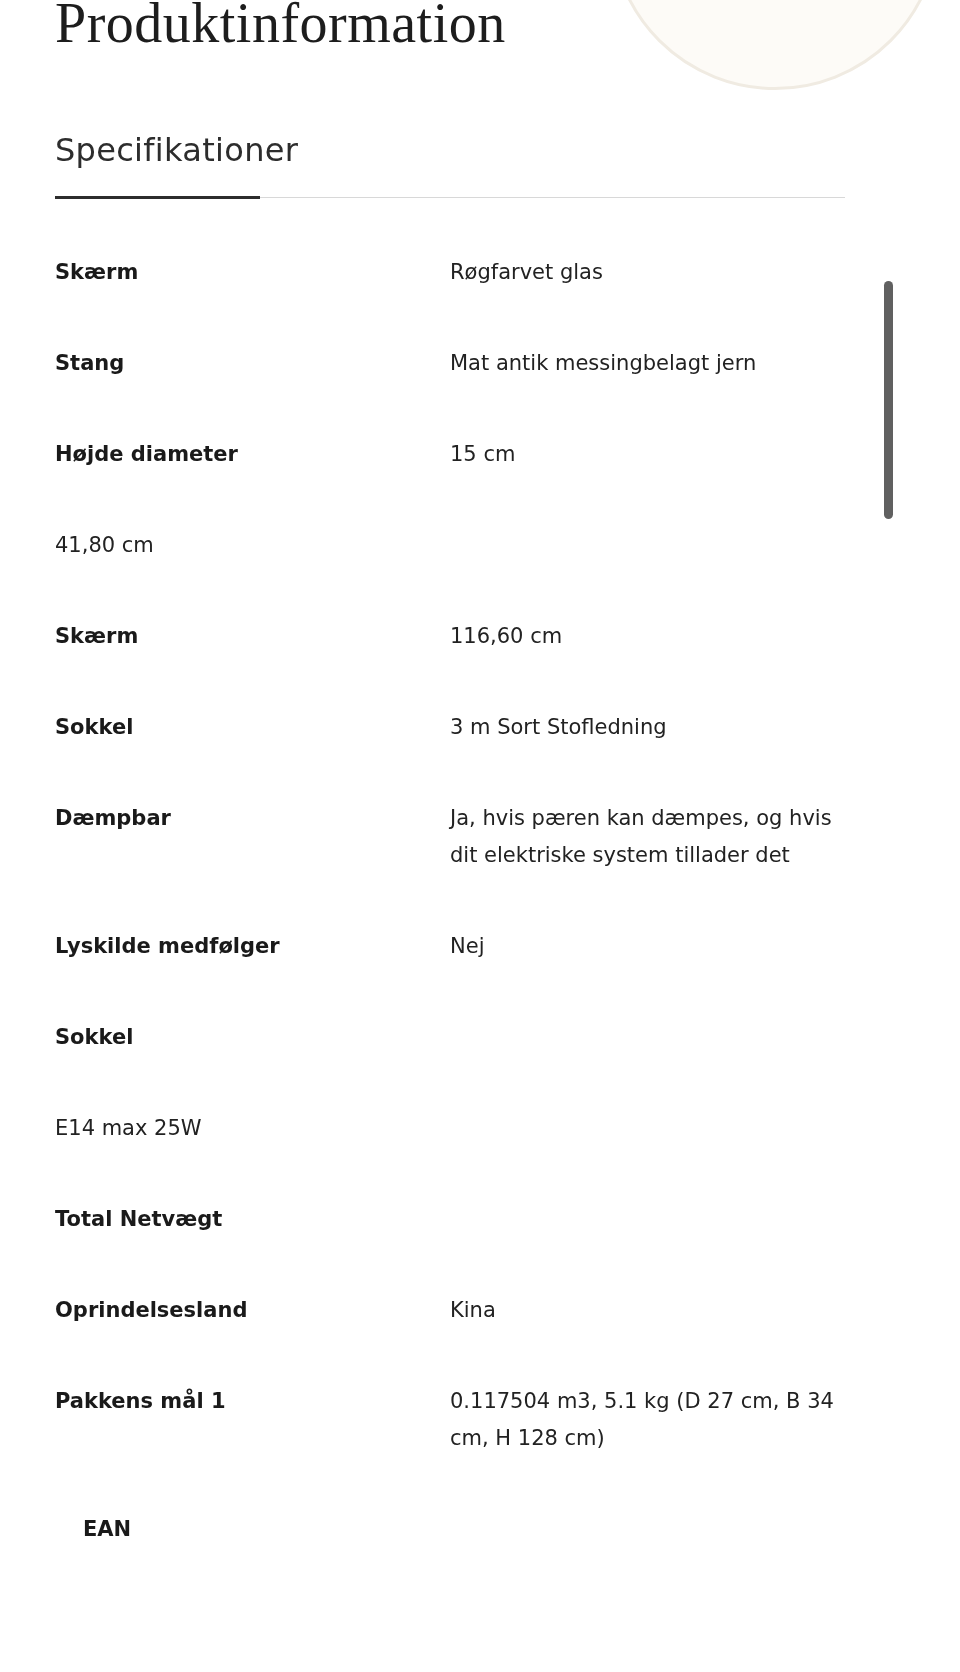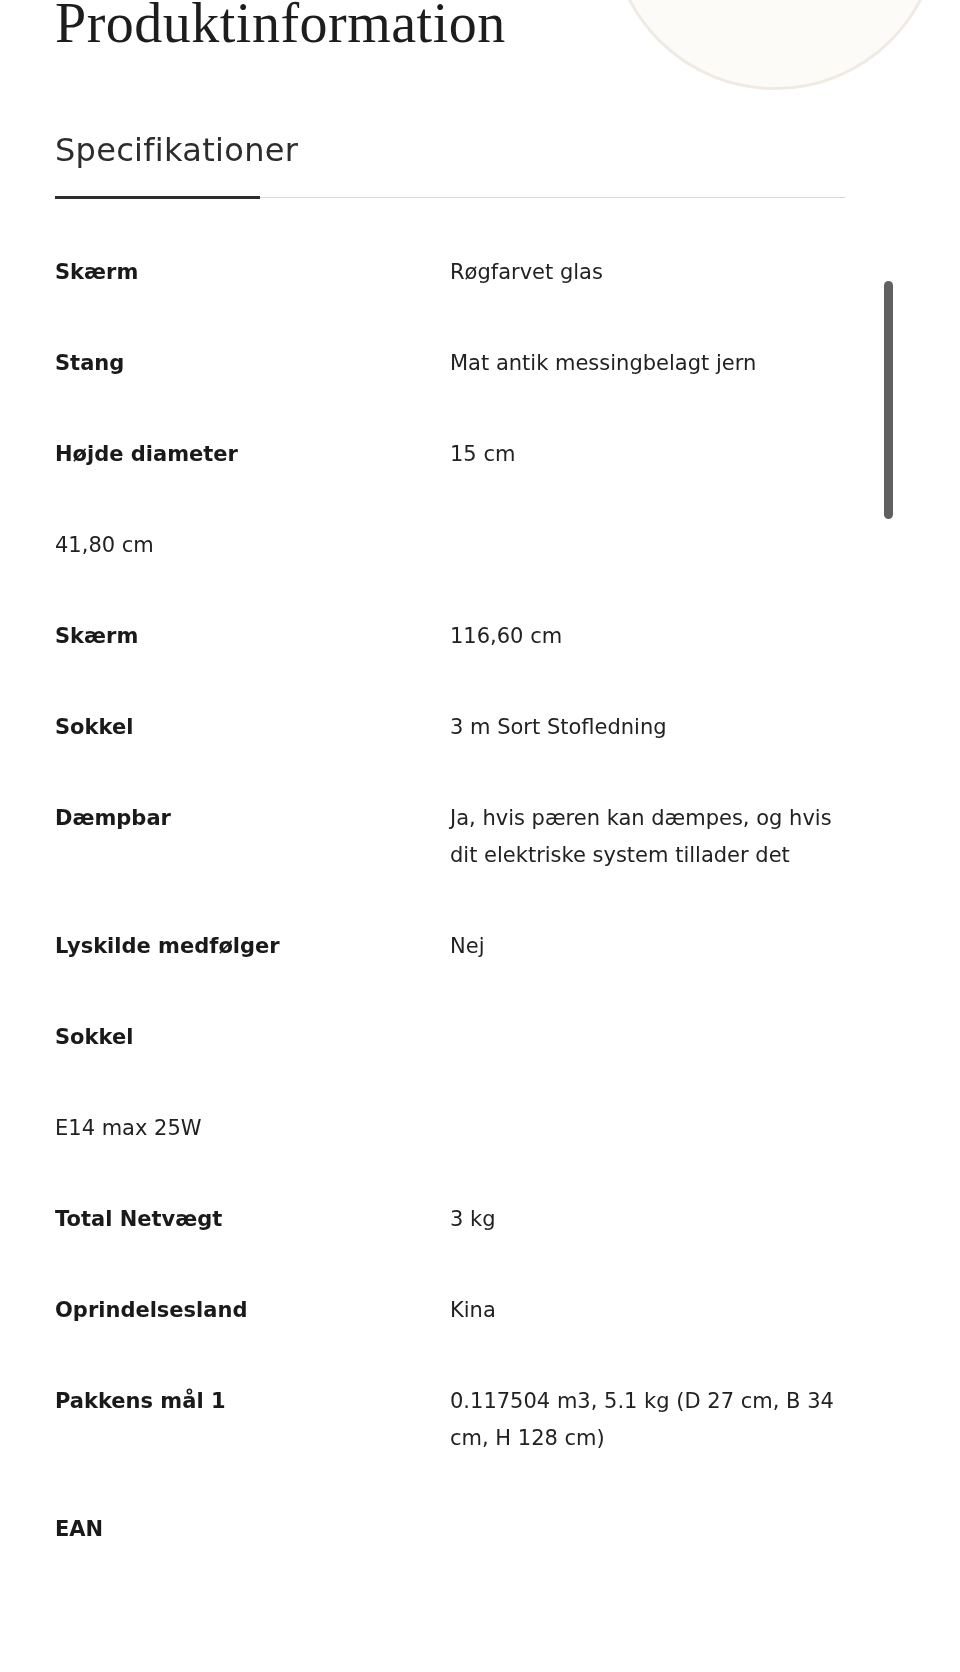--- a/index.html
+++ b/index.html
@@ -73,21 +73,21 @@
   .spec-list {
     margin-top: 56px;
   }
   .spec-row {
     display: grid;
     grid-template-columns: 395px 395px;
     padding-bottom: 54px;
     font-size: 21px;
     line-height: 37px;
   }
-  .spec-row:last-child { padding-bottom: 0; }
+  .spec-row:last-child { padding-bottom: 0; margin-left: 28px; }
   .spec-label {
     font-weight: 700;
     color: #1a1a1a;
   }
   .spec-value {
     font-weight: 400;
     color: #222222;
   }
 
   .scrollbar-thumb {
@@ -161,21 +161,20 @@
   <div class="spec-row">
     <div class="spec-label">Sokkel</div>
   </div>
 
   <div class="spec-row">
     <div class="spec-value">E14 max 25W</div>
   </div>
 
   <div class="spec-row">
     <div class="spec-label">Total Netvægt</div>
-    <div class="spec-value">3 kg</div>
   </div>
 
   <div class="spec-row">
     <div class="spec-label">Oprindelsesland</div>
     <div class="spec-value">Kina</div>
   </div>
 
   <div class="spec-row">
     <div class="spec-label">Pakkens mål 1</div>
     <div class="spec-value">0.117504 m3, 5.1 kg (D 27 cm, B 34 cm, H 128 cm)</div>

